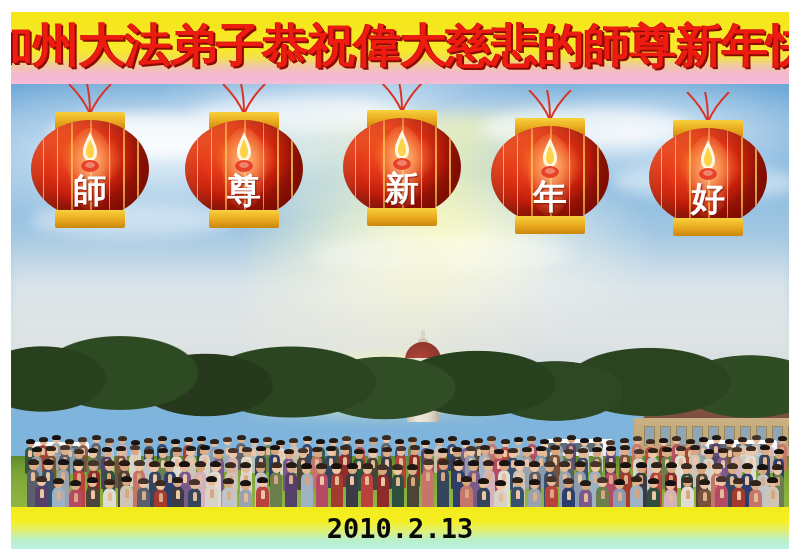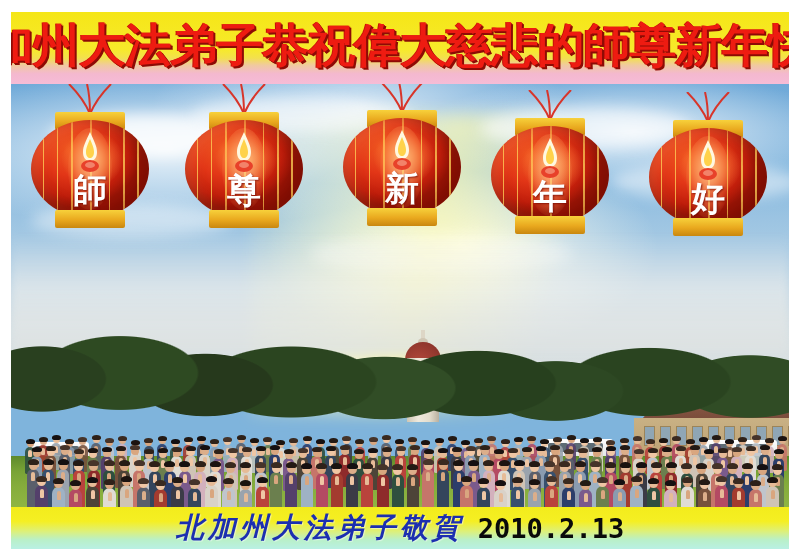--- a/index.html
+++ b/index.html
@@ -1132,18 +1132,17 @@
         <ellipse cx="11" cy="35" rx="5" ry="3" fill="#f2836a"></ellipse>
       </svg>
       <div class="ch">好</div>
       <div class="base"></div>
     </div>
 
   </div>
 
   <div id="bottom-band">
     <div id="bottom-inner">
-      <span id="sign-cn">北加州大法弟子敬賀</span>
       <span id="sign-date">2010.2.13</span>
     </div>
   </div>
 
 </div>
 
 </body></html>

